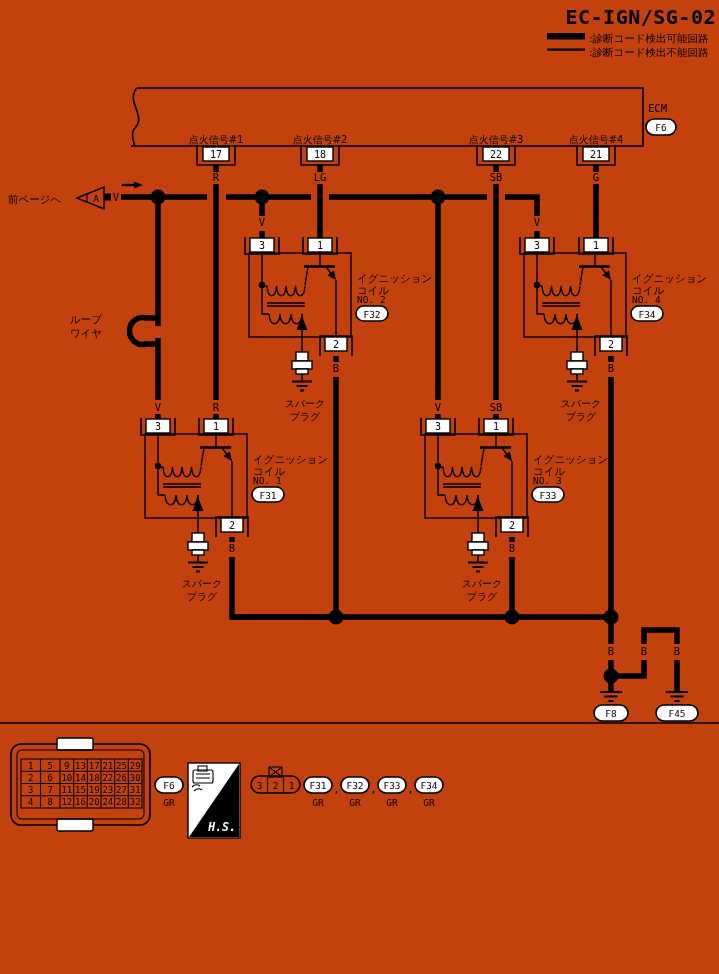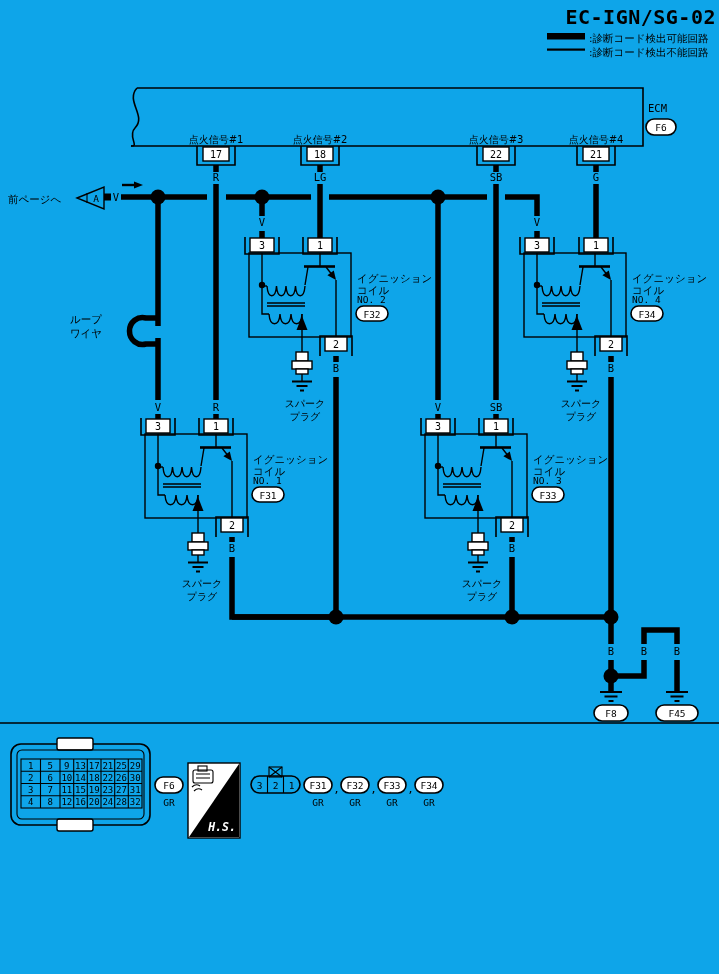--- a/index.html
+++ b/index.html
@@ -1,16 +1,16 @@
 <!DOCTYPE html>
 <html><head>
 <meta charset="utf-8">
 <style>
   html,body{margin:0;padding:0;background:#fff;}
-  .page{position:relative;width:719px;height:974px;background:#0ea5e9;overflow:hidden;}
+  .page{position:relative;width:719px;height:974px;background:#c2410c;overflow:hidden;}
   svg{display:block;}
   text{fill:#000;}
   .t{font-family:"DejaVu Sans Mono","Liberation Mono",monospace;}
   .jp{font-family:"DejaVu Sans","Liberation Sans",sans-serif;}
   .mid{text-anchor:middle;}
   .end{text-anchor:end;}
   .bold{font-weight:bold;}
   .it{font-style:italic;}
   .f9{font-size:9px;}  .f95{font-size:9.5px;} .f10{font-size:10px;}
   .f105{font-size:10.5px;} .f11{font-size:11px;} .f115{font-size:11.5px;}

